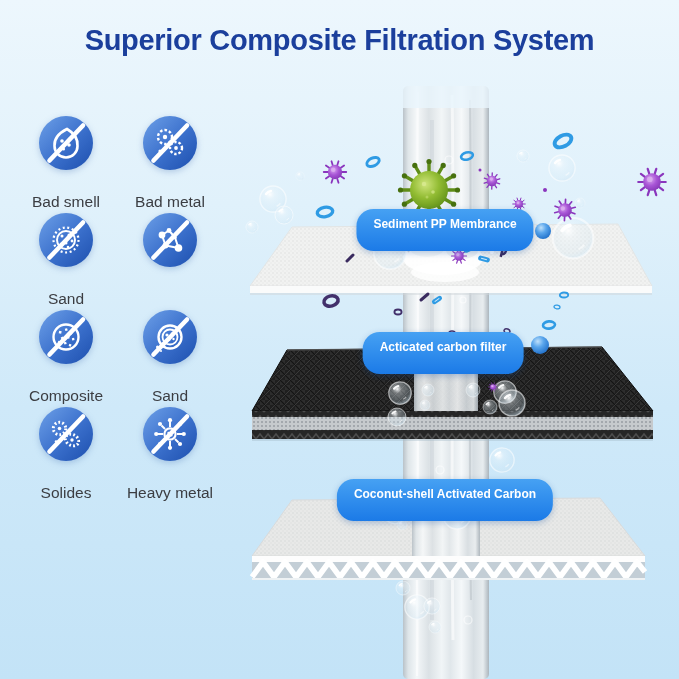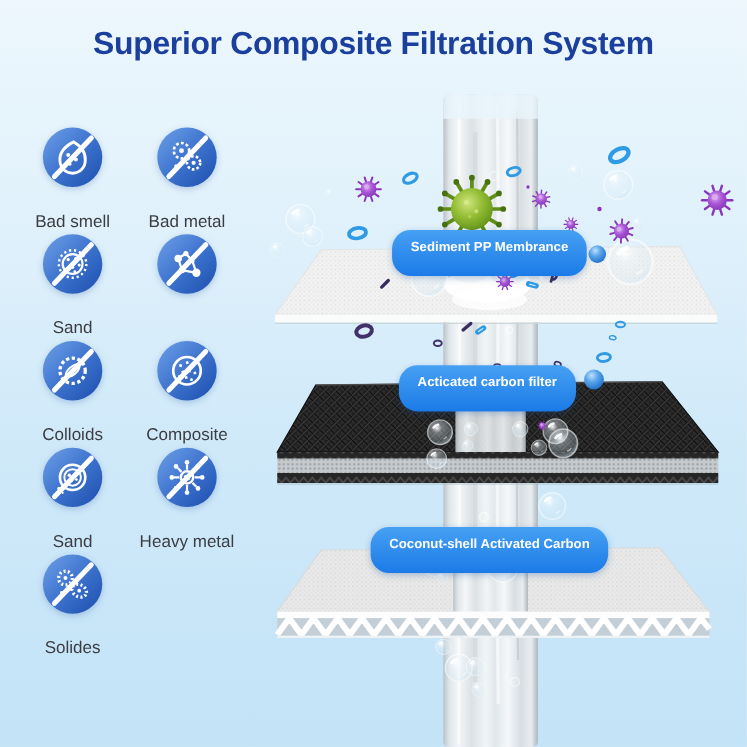--- a/index.html
+++ b/index.html
@@ -472,47 +472,41 @@
         </svg>
       <div class="clabel">Sand</div>
     </div>
     <div class="cell">
       <svg class="cicon" viewBox="0 0 56 56">
           <use href="#sym-particles"></use>
         </svg>
     </div>
     <div class="cell">
       <svg class="cicon" viewBox="0 0 56 56">
-          <use href="#sym-colloids"></use>
-        </svg>
-      <div class="clabel">Colloids</div>
-    </div>
-    <div class="cell">
-      <svg class="cicon" viewBox="0 0 56 56">
           <use href="#sym-chlorine"></use>
         </svg>
       <div class="clabel">Composite</div>
     </div>
     <div class="cell">
       <svg class="cicon" viewBox="0 0 56 56">
           <use href="#sym-rust"></use>
         </svg>
       <div class="clabel">Sand</div>
     </div>
     <div class="cell">
       <svg class="cicon" viewBox="0 0 56 56">
+          <use href="#sym-solides"></use>
+        </svg>
+      <div class="clabel">Solides</div>
+    </div>
+    <div class="cell">
+      <svg class="cicon" viewBox="0 0 56 56">
           <use href="#sym-metal"></use>
         </svg>
       <div class="clabel">Heavy metal</div>
-    </div>
-    <div class="cell">
-      <svg class="cicon" viewBox="0 0 56 56">
-          <use href="#sym-solides"></use>
-        </svg>
-      <div class="clabel">Solides</div>
     </div>
   </div>
 
   <div class="pill pill1">Sediment PP Membrance</div>
   <div class="pill pill2">Acticated carbon filter</div>
   <div class="pill pill3">Coconut-shell Activated Carbon</div>
 
 </div>
 
 </body></html>

